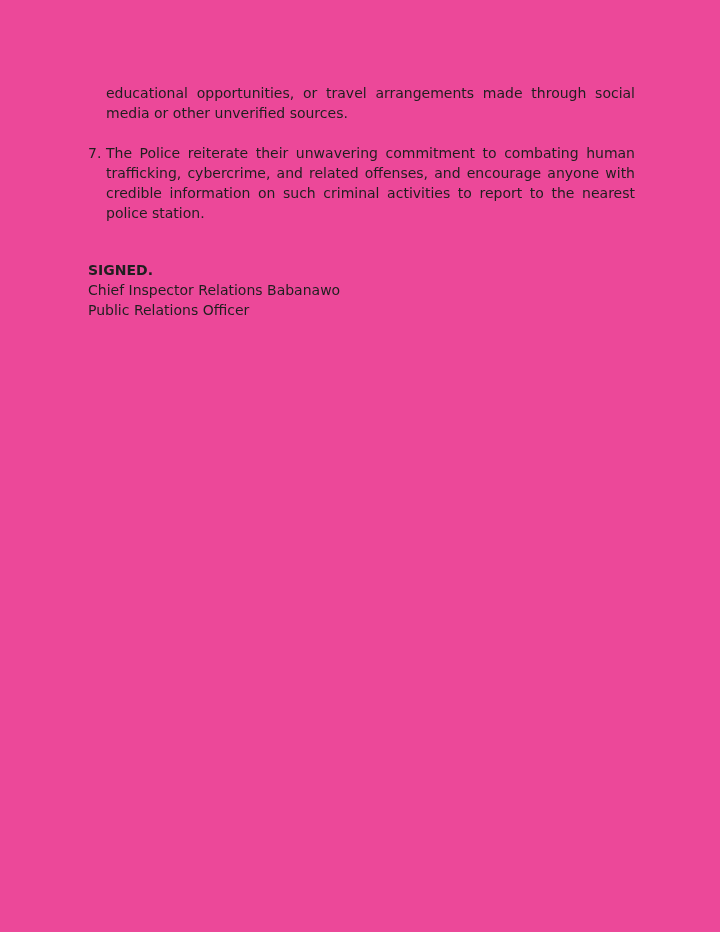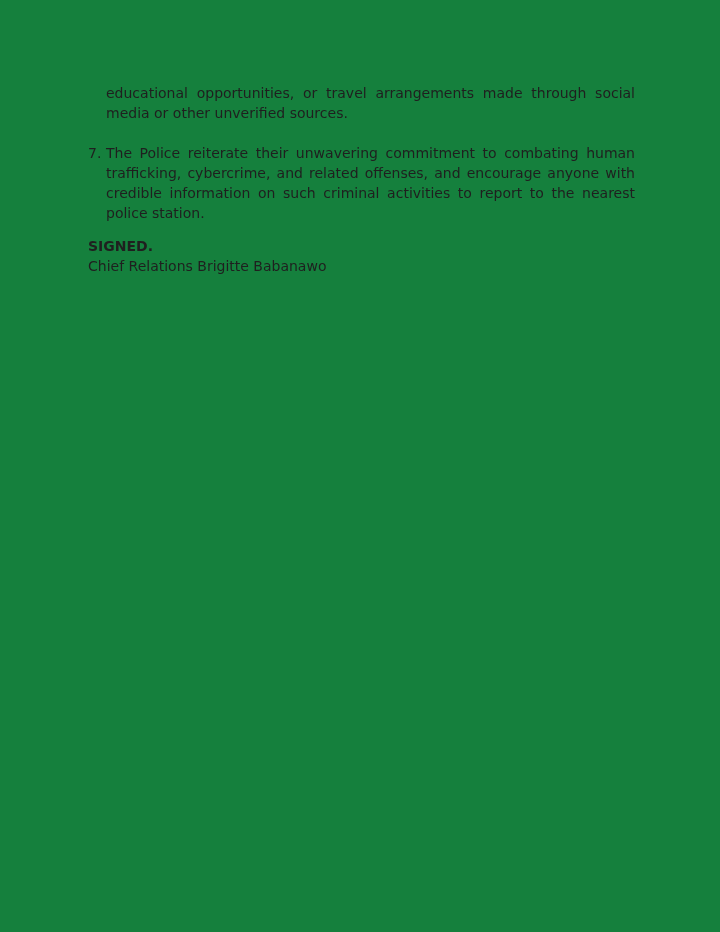--- a/index.html
+++ b/index.html
@@ -4,21 +4,21 @@
 <style>
   html, body {
     margin: 0;
     padding: 0;
     background: #ffffff;
   }
   .page {
     position: relative;
     width: 720px;
     height: 932px;
-    background: #15803d;
+    background: #ec4899;
     font-family: "DejaVu Sans", "Liberation Sans", sans-serif;
     font-size: 14px;
     line-height: 20px;
     color: #1f1f1f;
     overflow: hidden;
   }
   .content {
     position: absolute;
     top: 83px;
     left: 88px;
@@ -38,38 +38,39 @@
   }
   .list-num {
     flex: 0 0 18px;
     width: 18px;
   }
   .list-text {
     flex: 1 1 auto;
     text-align: justify;
   }
   .signature {
-    margin-top: 13px;
+    margin-top: 37px;
   }
   .signed-label {
     font-weight: bold;
   }
 </style>
 </head>
 <body>
 
 <div class="page">
   <div class="content">
 
     <p class="para-continuation">educational opportunities, or travel arrangements made through social media or other unverified sources.</p>
 
     <div class="list-item">
       <span class="list-num">7.</span>
       <p class="list-text">The Police reiterate their unwavering commitment to combating human trafficking, cybercrime, and related offenses, and encourage anyone with credible information on such criminal activities to report to the nearest police station.</p>
     </div>
 
     <div class="signature">
       <p class="signed-label">SIGNED.</p>
-      <p>Chief Relations Brigitte Babanawo</p>
+      <p>Chief Inspector Relations Babanawo</p>
+      <p>Public Relations Officer</p>
     </div>
 
   </div>
 </div>
 
 </body></html>

